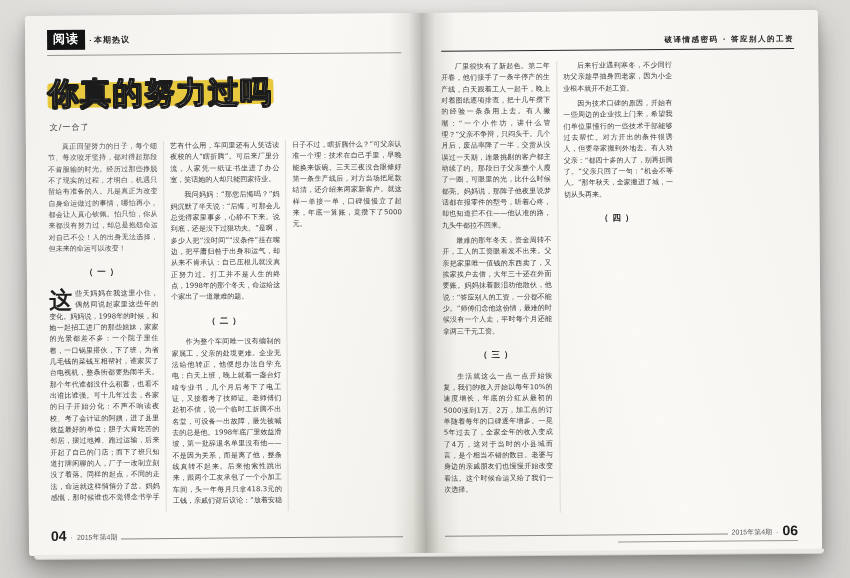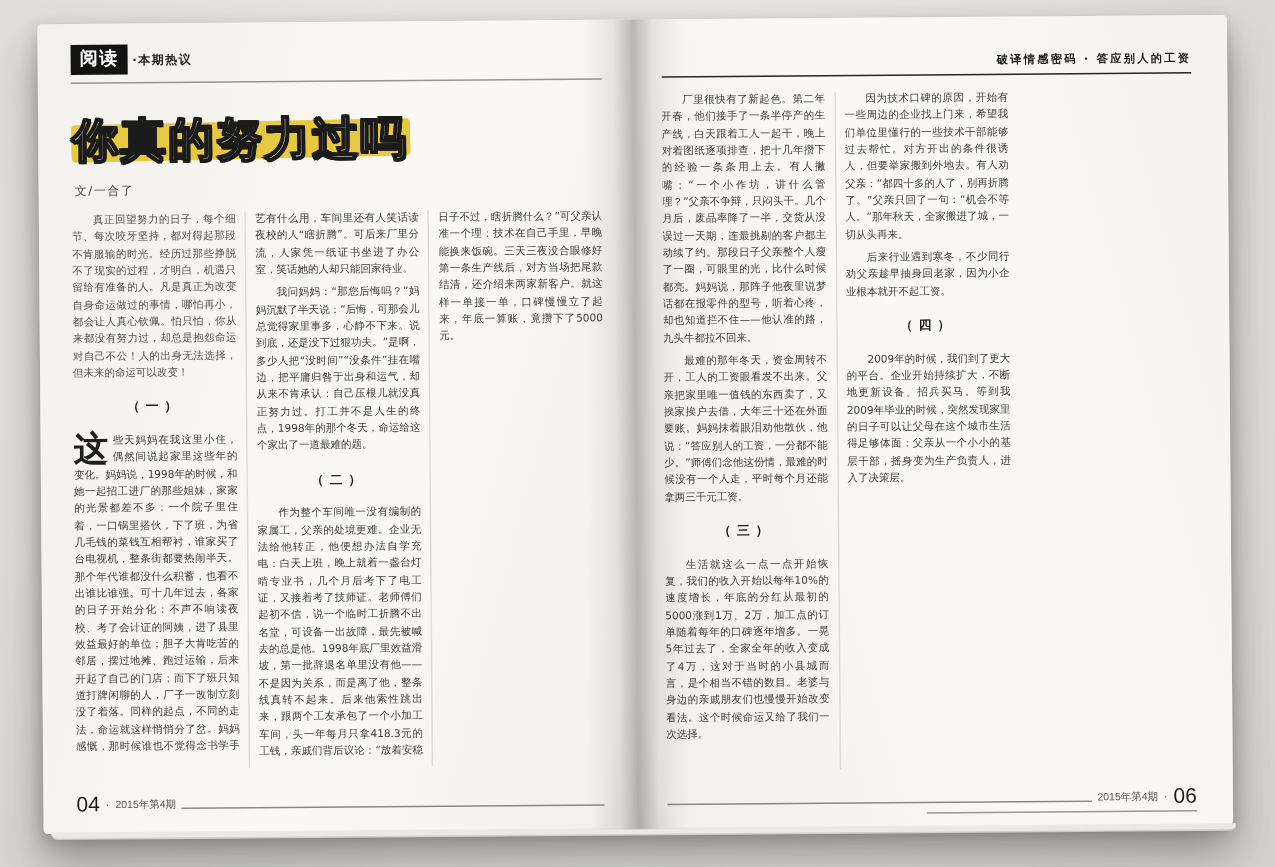--- a/index.html
+++ b/index.html
@@ -44,21 +44,21 @@
   
   .lp-header {
     display:flex; align-items:center; gap:3px;
     padding-bottom:5px; border-bottom:1px solid #97958f;
   }
   .section-badge {
     background:#131313; color:#fff; font-weight:bold; font-size:12px;
     padding:1px 6px 2px; letter-spacing:1px;
     font-family:"Liberation Sans", sans-serif;
   }
-  .topic { font-size:8px; font-weight:bold; color:#1f1f1f; letter-spacing:1px; }
+  .topic { font-size:8px; font-weight:bold; color:#1f1f1f; letter-spacing:1px;font-family:Liberation Mono, monospace; }
 
   
   .title-block { position:relative; height:47px; margin-top:16px; }
   .title-highlight {
     position:absolute; left:0; top:10px; width:226px; height:25px;
     border-radius:3px; transform:rotate(-0.8deg);
   }
   .title {
     position:absolute; left:1px; top:2px; margin:0;
     font-size:30px; font-weight:bold; letter-spacing:2px; color:#fcfbf7;
@@ -97,21 +97,21 @@
     margin-top:10px; padding-bottom:4px; border-bottom:1.5px solid #262626;
     text-align:right; font-size:7.5px; font-weight:bold; letter-spacing:1.5px; color:#1c1c1c;
   }
 
   
   .footer {
     position:absolute; bottom:13px; left:22px; right:22px;
     display:flex; align-items:flex-end; gap:4px;
     font-family:"Liberation Sans", sans-serif;
   }
-  .pagenum { font-size:14px; font-weight:normal; color:#1c1c1c; line-height:1;text-align:right; }
+  .pagenum { font-size:14px; font-weight:bold; color:#1c1c1c; line-height:1;text-align:right; }
   .dot, .issue { font-size:7px; color:#555; line-height:1.4; }
   .rule { flex:1; border-bottom:1px solid #8b8984; margin-bottom:3px; }
   .footer-right { left:20px; right:24px; position:absolute; }
   .footer-right::after {
     content:''; position:absolute; right:0; bottom:-4px; width:180px;
     border-top:1px solid #9b9994;
   }
 </style>
 </head>
 <body>
@@ -149,24 +149,23 @@
     </div>
 
     <div class="page page-right">
       <div class="rp-header"><span>破译情感密码 · 答应别人的工资</span></div>
 
       <div class="columns columns-right" id="right-columns">
           <p class="para">厂里很快有了新起色。第二年开春，他们接手了一条半停产的生产线，白天跟着工人一起干，晚上对着图纸逐项排查，把十几年攒下的经验一条条用上去。有人撇嘴：“一个小作坊，讲什么管理？”父亲不争辩，只闷头干。几个月后，废品率降了一半，交货从没误过一天期，连最挑剔的客户都主动续了约。那段日子父亲整个人瘦了一圈，可眼里的光，比什么时候都亮。妈妈说，那阵子他夜里说梦话都在报零件的型号，听着心疼，却也知道拦不住——他认准的路，九头牛都拉不回来。</p>
           <p class="para">最难的那年冬天，资金周转不开，工人的工资眼看发不出来。父亲把家里唯一值钱的东西卖了，又挨家挨户去借，大年三十还在外面要账。妈妈抹着眼泪劝他散伙，他说：“答应别人的工资，一分都不能少。”师傅们念他这份情，最难的时候没有一个人走，平时每个月还能拿两三千元工资。</p>
           <h3 class="sec-head">（三）</h3>
           <p class="para">生活就这么一点一点开始恢复，我们的收入开始以每年10%的速度增长，年底的分红从最初的5000涨到1万、2万，加工点的订单随着每年的口碑逐年增多。一晃5年过去了，全家全年的收入变成了4万，这对于当时的小县城而言，是个相当不错的数目。老婆与身边的亲戚朋友们也慢慢开始改变看法。这个时候命运又给了我们一次选择。</p>
+          <p class="para">后来行业遇到寒冬，不少同行劝父亲趁早抽身回老家，因为小企业根本就开不起工资。</p>
           <p class="para">因为技术口碑的原因，开始有一些周边的企业找上门来，希望我们单位里懂行的一些技术干部能够过去帮忙。对方开出的条件很诱人，但要举家搬到外地去。有人劝父亲：“都四十多的人了，别再折腾了。”父亲只回了一句：“机会不等人。”那年秋天，全家搬进了城，一切从头再来。</p>
-          <p class="para">后来行业遇到寒冬，不少同行劝父亲趁早抽身回老家，因为小企业根本就开不起工资。</p>
           <h3 class="sec-head">（四）</h3>
-          <p class="para">2009年的时候，我们到了更大的平台。企业开始持续扩大，不断地更新设备、招兵买马。等到我2009年毕业的时候，突然发现家里的日子可以让父母在这个城市生活得足够体面：父亲从一个小小的基层干部，摇身变为生产负责人，进入了决策层。</p>
         </div>
 
       <div class="footer footer-right">
         <span class="rule"></span>
         <span class="issue">2015年第4期</span>
         <span class="dot">·</span>
         <span class="pagenum">06</span>
       </div>
     </div>
 

